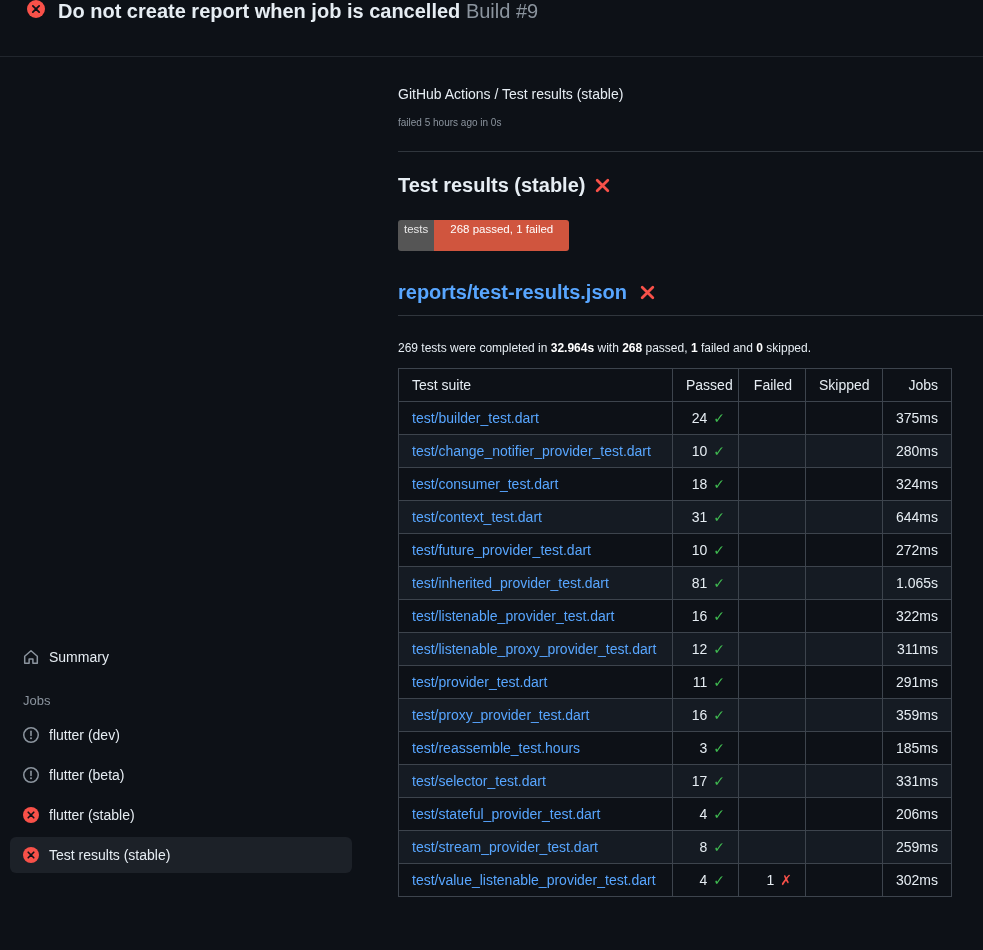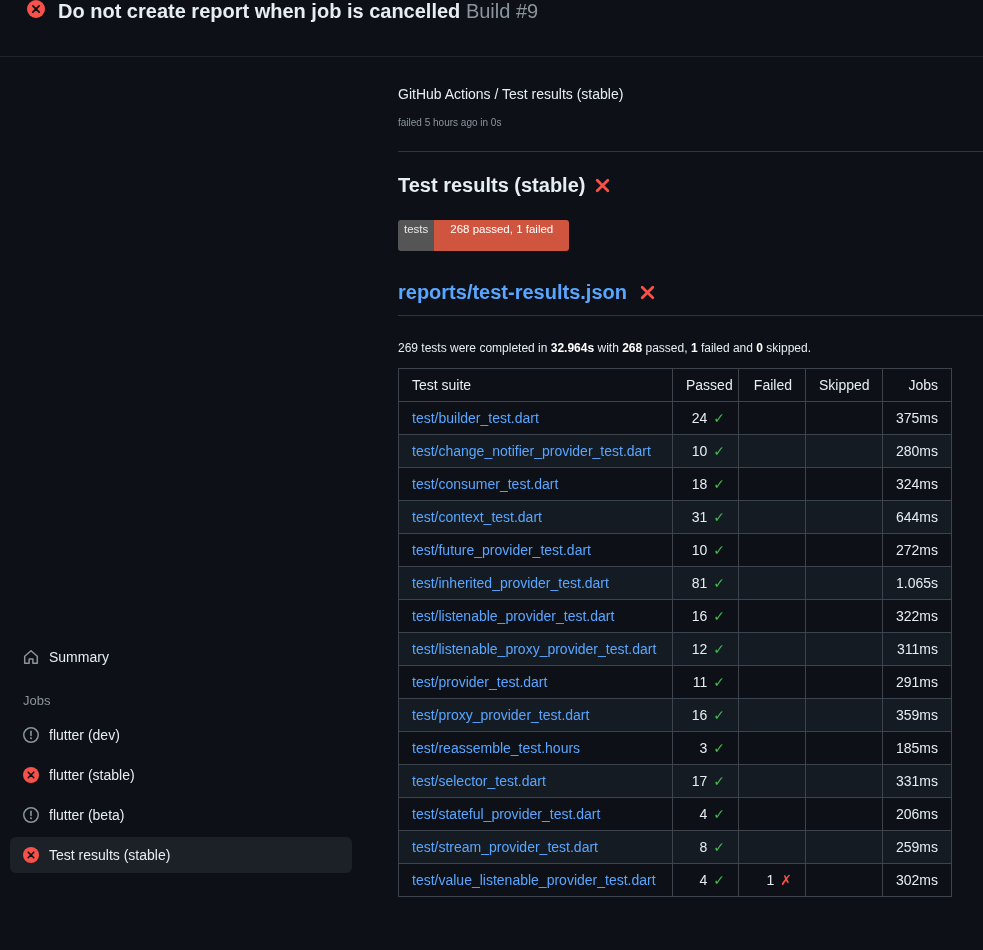--- a/index.html
+++ b/index.html
@@ -80,36 +80,36 @@
             <path d="M8 4.2 v4.3" stroke="#8b949e" stroke-width="1.6" stroke-linecap="round"></path>
             <circle cx="8" cy="11.3" r="1" fill="#8b949e"></circle>
           </svg>
       </span>
       <span>flutter (dev)</span>
     </div>
 
     <div class="side-item">
       <span class="ic">
         <svg width="16" height="16" viewBox="0 0 16 16">
-            <circle cx="8" cy="8" r="8" fill="#f85149"></circle>
-            <path d="M5.2 5.2 L10.8 10.8 M10.8 5.2 L5.2 10.8" stroke="#0d1117" stroke-width="1.6" stroke-linecap="round"></path>
-          </svg>
-      </span>
-      <span>flutter (stable)</span>
-    </div>
-
-    <div class="side-item">
-      <span class="ic">
-        <svg width="16" height="16" viewBox="0 0 16 16">
             <circle cx="8" cy="8" r="7.25" fill="none" stroke="#8b949e" stroke-width="1.5"></circle>
             <path d="M8 4.2 v4.3" stroke="#8b949e" stroke-width="1.6" stroke-linecap="round"></path>
             <circle cx="8" cy="11.3" r="1" fill="#8b949e"></circle>
           </svg>
       </span>
       <span>flutter (beta)</span>
+    </div>
+
+    <div class="side-item">
+      <span class="ic">
+        <svg width="16" height="16" viewBox="0 0 16 16">
+            <circle cx="8" cy="8" r="8" fill="#f85149"></circle>
+            <path d="M5.2 5.2 L10.8 10.8 M10.8 5.2 L5.2 10.8" stroke="#0d1117" stroke-width="1.6" stroke-linecap="round"></path>
+          </svg>
+      </span>
+      <span>flutter (stable)</span>
     </div>
 
     <div class="side-item selected">
       <span class="ic">
         <svg width="16" height="16" viewBox="0 0 16 16">
             <circle cx="8" cy="8" r="8" fill="#f85149"></circle>
             <path d="M5.2 5.2 L10.8 10.8 M10.8 5.2 L5.2 10.8" stroke="#0d1117" stroke-width="1.6" stroke-linecap="round"></path>
           </svg>
       </span>
       <span>Test results (stable)</span>

